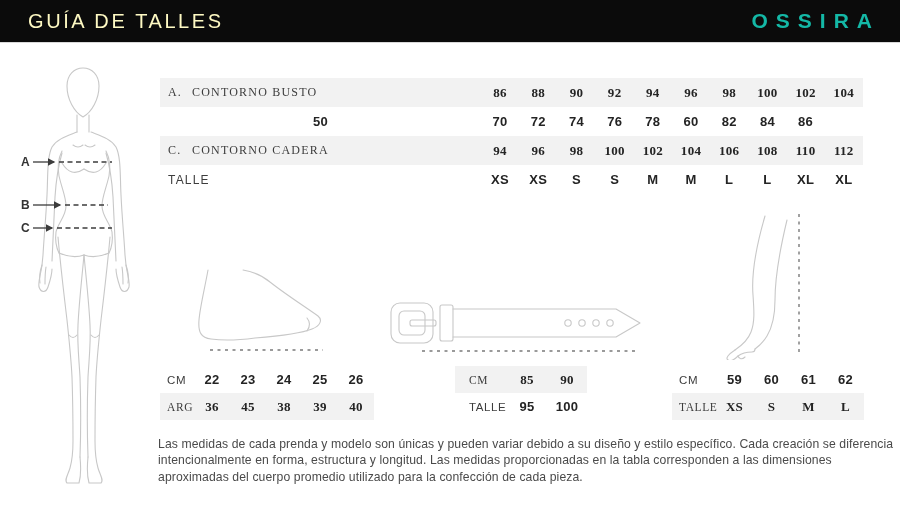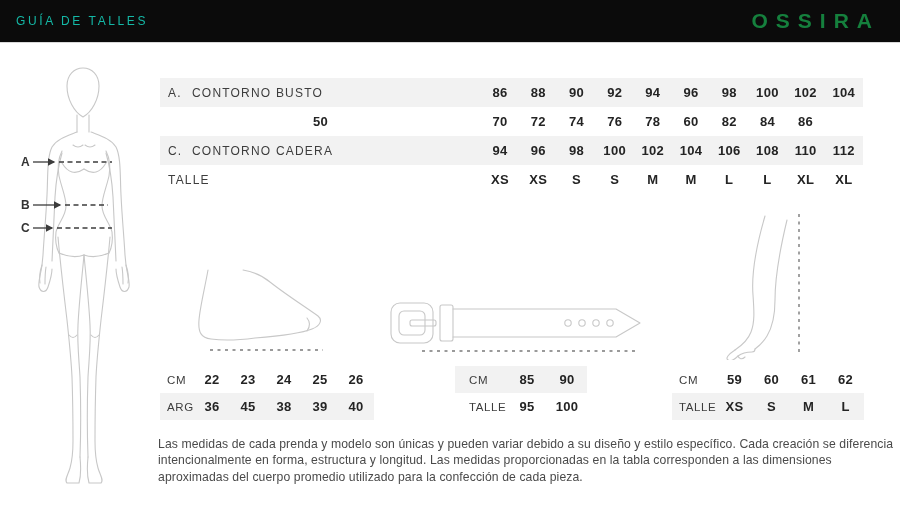--- a/index.html
+++ b/index.html
@@ -7,30 +7,30 @@
     position:relative;width:900px;height:505px;background:#ffffff;
     font-family:"Liberation Sans", sans-serif;overflow:hidden;margin:0 auto;
   }
   
   .header{
     position:absolute;left:0;top:0;width:900px;height:42px;background:#0b0b0b;
     display:flex;align-items:center;justify-content:space-between;
     box-shadow:0 1px 0 #d9d9d9;
   }
   .header .title{
-    color:#14b8a6;font-size:12px;letter-spacing:2.6px;font-weight:400;
-    padding-left:16px;white-space:nowrap;
+    color:#fef9c3;font-size:20px;letter-spacing:2.6px;font-weight:400;
+    padding-left:28px;white-space:nowrap;
   }
   .header .brand{
-    color:#15803d;font-size:21px;font-weight:700;letter-spacing:8px;
+    color:#14b8a6;font-size:21px;font-weight:700;letter-spacing:8px;
     padding-right:20px;white-space:nowrap;
   }
   
   .trow{display:grid;align-items:center;}
-  .trow.striped{background:#f2f2f2;}
+  .trow.striped{background:#f2f2f2;font-family:Liberation Serif, serif;}
   .tlabel{
     font-size:12px;color:#3d3d3d;letter-spacing:1.2px;white-space:nowrap;
     padding-left:8px;
   }
   .tlabel .prefix{display:inline-block;width:24px;}
   .tcell{
     text-align:center;font-size:13px;font-weight:700;color:#242424;
     letter-spacing:0.3px;white-space:nowrap;
   }
   

